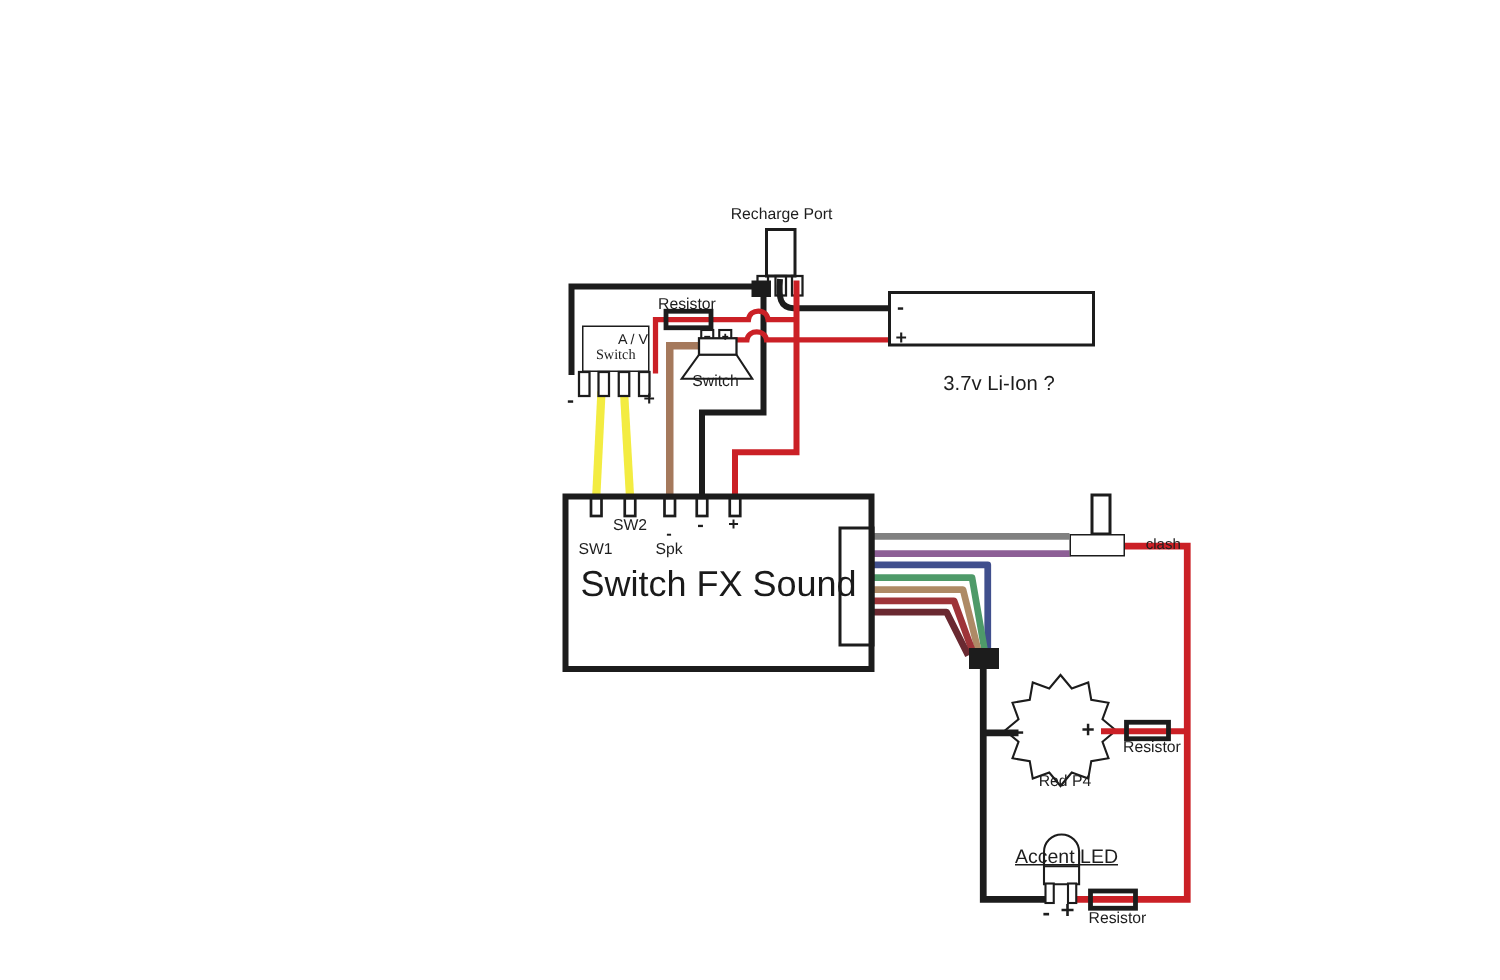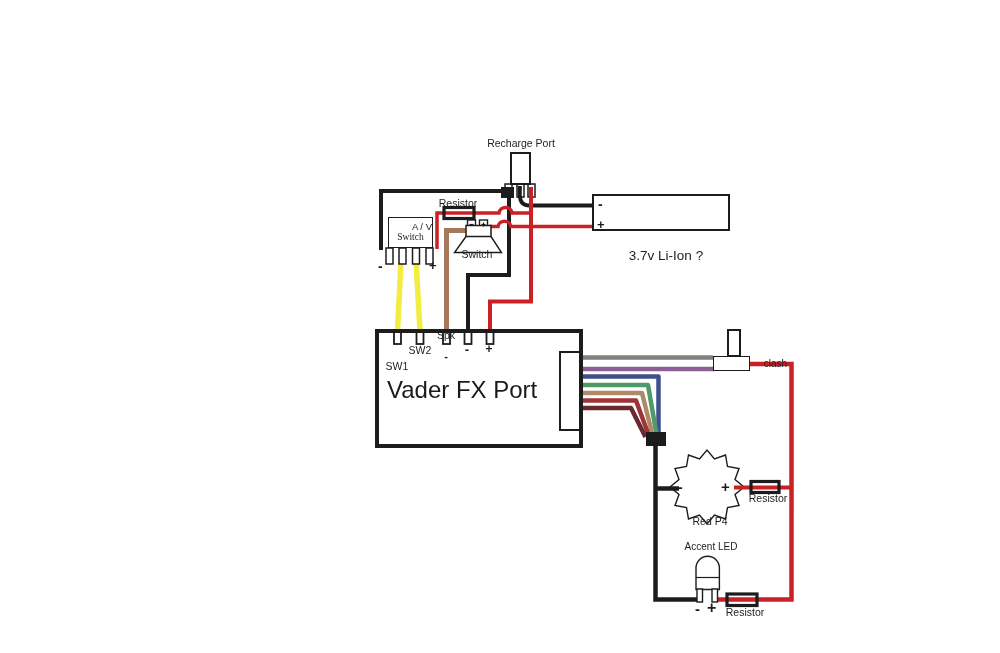--- a/index.html
+++ b/index.html
@@ -104,33 +104,33 @@
   <div class="lbl c" style="left:389px;top:232px;width:43px;font-size:9.5px;line-height:11px;font-family:Liberation Serif, serif;">Switch</div>
   <div class="lbl sign" style="left:378px;top:258px;font-size:14px;">-</div>
   <div class="lbl sign" style="left:429px;top:258px;font-size:13px;">+</div>
 
   <div class="lbl c" style="left:452px;top:248px;width:50px;font-size:10.5px;">Switch</div>
 
   <div class="lbl sign" style="left:598px;top:196px;font-size:14px;">-</div>
   <div class="lbl sign" style="left:597px;top:217px;font-size:13px;">+</div>
   <div class="lbl c" style="left:608px;top:204px;width:116px;font-size:13.5px;font-weight:400;margin-top:44px;">3.7v Li-Ion ?</div>
 
-  <div class="lbl" style="left:387px;top:376px;font-size:24px;color:#1a1a1a;">Vader FX Port</div>
+  <div class="lbl" style="left:387px;top:376px;font-size:24px;color:#1a1a1a;">Switch FX Sound</div>
   <div class="lbl c" style="left:384px;top:344px;width:26px;font-size:10.5px;margin-top:16px;">SW1</div>
   <div class="lbl c" style="left:407px;top:344px;width:26px;font-size:10.5px;">SW2</div>
-  <div class="lbl c" style="left:434px;top:329px;width:24px;font-size:10.5px;">Spk</div>
+  <div class="lbl c" style="left:434px;top:360px;width:24px;font-size:10.5px;">Spk</div>
   <div class="lbl c sign" style="left:440px;top:350px;width:12px;font-size:11px;">-</div>
   <div class="lbl c sign" style="left:460px;top:342px;width:14px;font-size:13px;">-</div>
   <div class="lbl c sign" style="left:482px;top:342px;width:14px;font-size:12px;">+</div>
 
   <div class="lbl c" style="left:713px;top:357px;width:37px;font-size:10px;line-height:13px;margin-left:44px;">clash</div>
 
   <div class="lbl c" style="left:685px;top:470px;width:50px;font-size:10.5px;margin-top:45px;">Red P4</div>
   <div class="lbl sign" style="left:678px;top:479px;font-size:14px;">-</div>
   <div class="lbl sign" style="left:721px;top:478px;font-size:15px;">+</div>
   <div class="lbl c" style="left:744px;top:492px;width:48px;font-size:10.5px;">Resistor</div>
 
-  <div class="lbl c" style="left:676px;top:541px;width:70px;font-size:10px;">Accent LED</div>
+  <div class="lbl c" style="left:676px;top:563px;width:70px;font-size:13px;text-decoration:underline;">Accent LED</div>
   <div class="lbl sign" style="left:695px;top:600px;font-size:15px;">-</div>
   <div class="lbl sign" style="left:707px;top:599px;font-size:16px;">+</div>
   <div class="lbl c" style="left:720px;top:606px;width:50px;font-size:10.5px;">Resistor</div>
 
 </div>
 
 </body></html>

